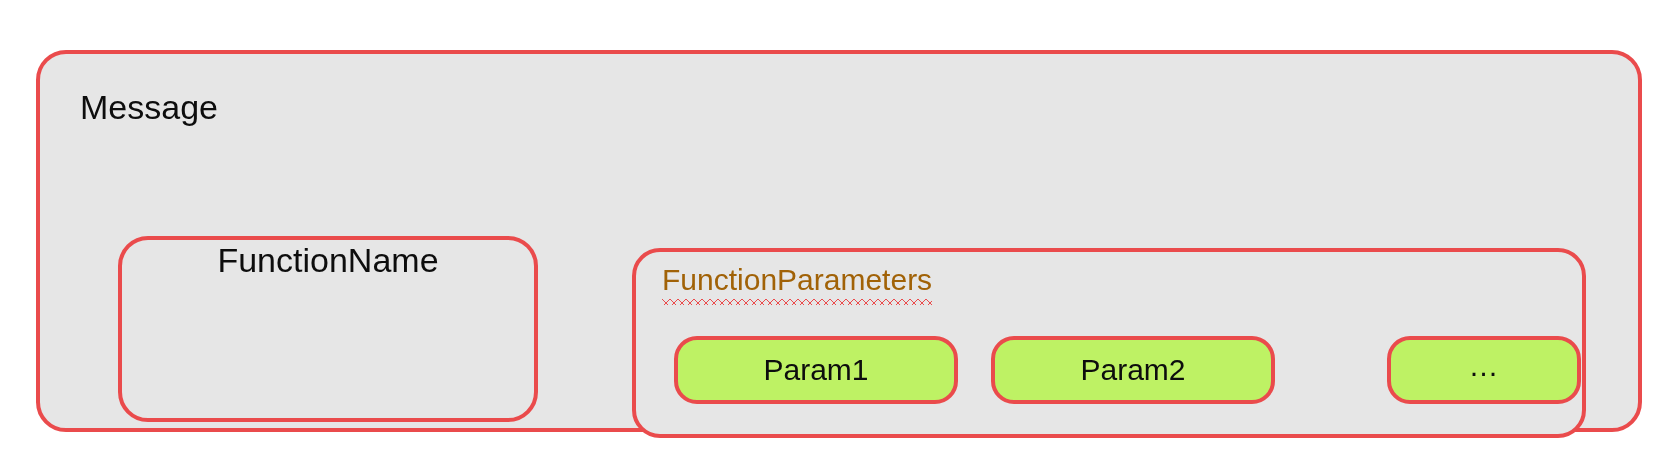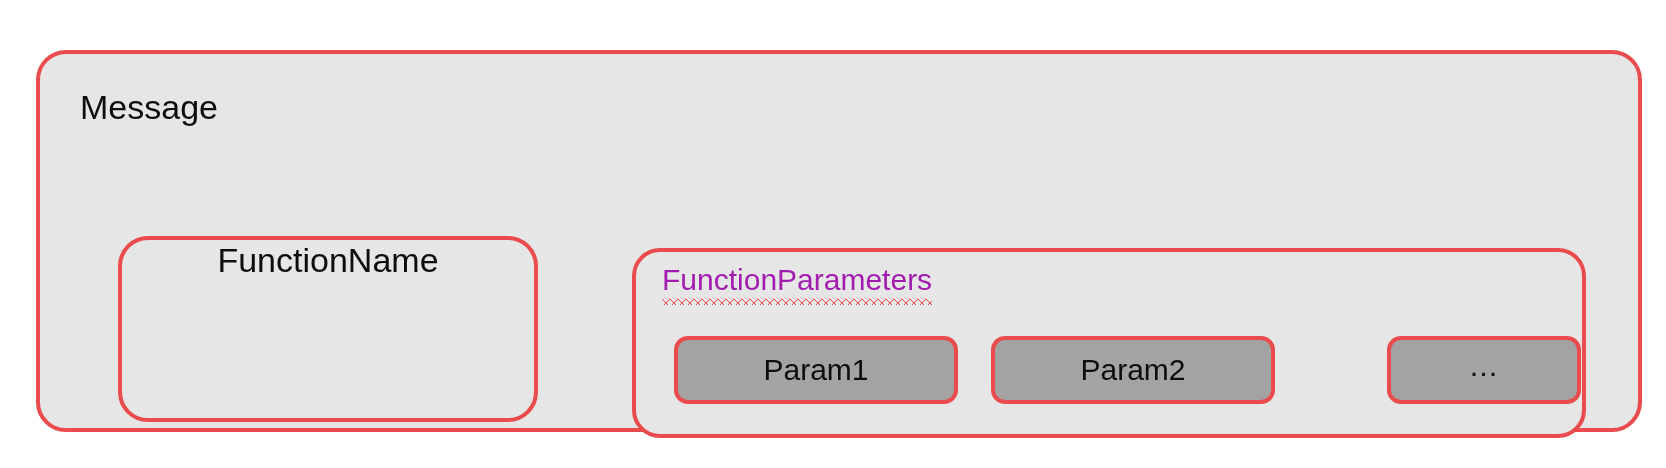--- a/index.html
+++ b/index.html
@@ -75,21 +75,21 @@
   #function-parameters-label-wrap {
     position: absolute;
     left: 26px;
     top: 10px;
     display: inline-block;
   }
   #function-parameters-label {
     display: block;
     font-size: 30px;
     line-height: 36px;
-    color: #a21caf;
+    color: #a16207;
     white-space: nowrap;
   }
   
   #spellcheck-squiggle {
     display: block;
     width: 100%;
     height: 8px;
     margin-top: -1px;
     background-repeat: repeat-x;
     background-size: 8px 8px;
@@ -98,23 +98,23 @@
       linear-gradient(135deg, transparent 44%, #ea4b4c 44%, #ea4b4c 56%, transparent 56%),
       linear-gradient(45deg,  transparent 44%, #ea4b4c 44%, #ea4b4c 56%, transparent 56%);
   }
 
   
   .param-box {
     position: absolute;
     box-sizing: border-box;
     top: 84px;
     height: 68px;
-    background: #a3a3a3;
+    background: #bef264;
     border: 4px solid #ea4b4c;
-    border-radius: 14px;
+    border-radius: 23px;
     display: flex;
     align-items: center;
     justify-content: center;
   }
   .param-label {
     font-size: 30px;
     line-height: 34px;
     color: #0d0d0d;
     white-space: nowrap;
   }

